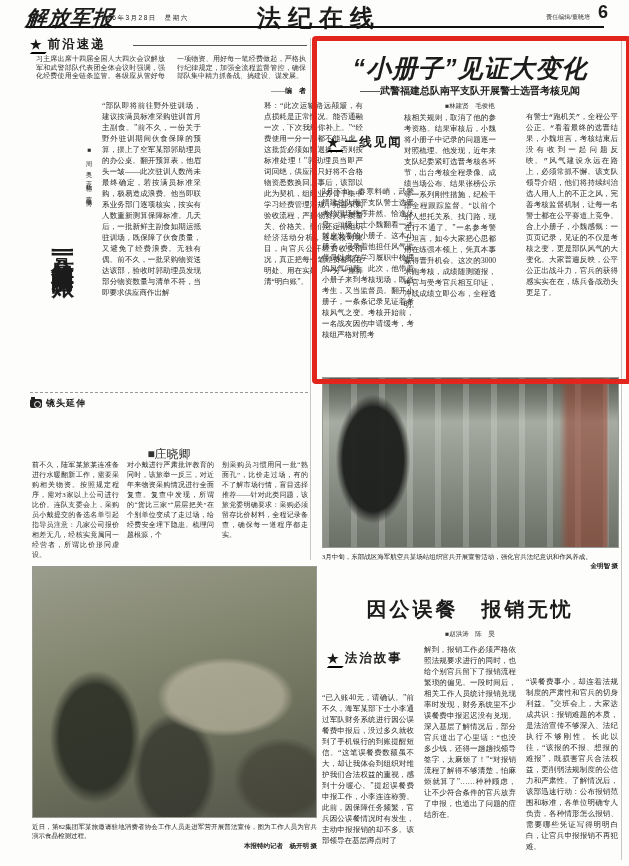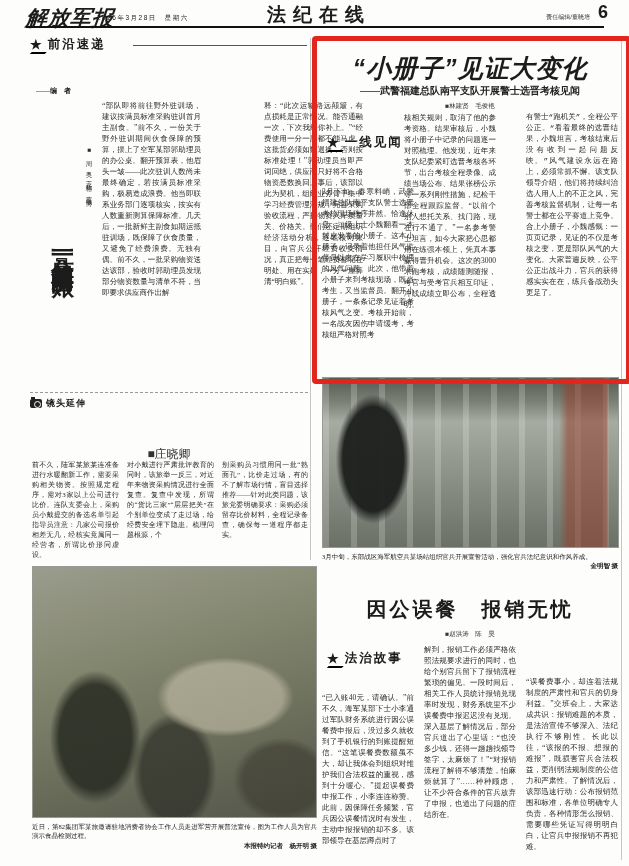--- a/index.html
+++ b/index.html
@@ -9,38 +9,38 @@
   .sans{font-family:"Liberation Sans",sans-serif;}
   .center{text-align:center;}
   .body-col{font-size:7.5px;line-height:11px;text-align:justify;color:#2a2a2a;overflow:hidden;
             font-family:"Liberation Serif",serif;}
   .small-col{font-size:7px;line-height:10px;}
   
   .masthead{left:26px;top:4px;font-size:21px;font-weight:bold;font-style:italic;
             transform:skewX(-6deg);letter-spacing:1px;}
   .date{left:97px;top:14px;font-size:6.5px;letter-spacing:1.5px;color:#222;}
   .header-rule{left:26px;top:26px;width:578px;height:1.5px;background:#111;}
-  .section-title{left:244px;top:2px;width:150px;font-size:19px;font-weight:bold;letter-spacing:7px;}
+  .section-title{left:244px;top:2px;width:150px;font-size:24px;font-weight:bold;letter-spacing:7px;}
   .duty{left:498px;top:13px;width:92px;font-size:6px;text-align:right;color:#333;}
   .pagenum{left:598px;top:2px;font-size:18px;font-weight:bold;}
   
   .sec-label{display:flex;align-items:center;gap:4px;font-weight:bold;}
   .star{position:relative;font-size:13px;line-height:13px;display:inline-block;}
   .star::after{content:"";position:absolute;left:1px;bottom:-2px;width:15px;height:1.5px;
                background:#000;transform:skewX(-45deg);}
   .lbl-lg{font-size:12.5px;letter-spacing:2px;}
   .frontier-rule{left:133px;top:45px;width:174px;height:1px;background:#555;}
   
   .cam{position:relative;width:12px;height:9px;background:#222;border-radius:2px;display:inline-block;}
   .cam::before{content:"";position:absolute;left:3.5px;top:2px;width:5px;height:5px;border:1px solid #fff;border-radius:50%;}
   .cam::after{content:"";position:absolute;left:1px;top:-2px;width:4px;height:2px;background:#222;}
   
   .note{left:36px;top:55px;width:270px;height:32px;column-count:2;column-gap:12px;
         font-size:7px;line-height:8.5px;text-align:justify;color:#333;overflow:hidden;}
-  .signature{left:36px;top:86px;width:270px;text-align:left;font-size:7px;font-weight:bold;}
+  .signature{left:36px;top:86px;width:270px;text-align:right;font-size:7px;font-weight:bold;}
   
   .vert-headline{left:29px;top:108px;width:50px;height:282px;writing-mode:vertical-rl;text-orientation:upright;
                  font-size:23px;font-weight:bold;letter-spacing:2px;font-family:"Liberation Sans",sans-serif;
                  text-align:center;}
   .vert-byline{left:84px;top:146px;height:140px;writing-mode:vertical-rl;text-orientation:upright;
                font-size:6.5px;letter-spacing:2px;color:#333;}
   .dashed-rule{left:30px;top:392px;width:278px;border-top:1px dashed #999;}
   
   .lens-headline{left:30px;top:414px;width:278px;font-size:21px;font-weight:bold;letter-spacing:2px;}
   .byline{font-size:12px;color:#333;}
@@ -84,20 +84,21 @@
   <div class="abs header-rule"></div>
 
   <div class="abs vrule" style="left:310px;top:38px;height:522px;"></div>
   <div class="abs vrule" style="left:621px;top:38px;height:822px;"></div>
 
   <div class="abs sec-label sans lbl-lg" style="left:30px;top:36px;">
     <span class="star">★</span>
     <span>前沿速递</span>
   </div>
   <div class="abs frontier-rule"></div>
+  <div class="abs note">习主席出席十四届全国人大四次会议解放军和武警部队代表团全体会议时强调，强化经费使用全链条监管。各级应从管好每一项物资、用好每一笔经费做起，严格执行纪律规定，加强全流程监督管控，确保部队集中精力抓备战、搞建设、谋发展。</div>
   <div class="abs signature">——编　者</div>
 
   <div class="abs vert-headline">一分一厘算清『明白账』</div>
   <div class="abs vert-byline">■周　奥　王杨格　黄敏博</div>
   <div class="abs body-col" style="left:102px;top:100px;width:99px;height:288px;">“部队即将前往野外驻训场，建议按满员标准采购驻训首月主副食。”前不久，一份关于野外驻训期间伙食保障的预算，摆上了空军某部郭助理员的办公桌。翻开预算表，他眉头一皱——此次驻训人数尚未最终确定，若按满员标准采购，极易造成浪费。他当即联系业务部门逐项核实，按实有人数重新测算保障标准。几天后，一批新鲜主副食如期运抵驻训场，既保障了伙食质量，又避免了经费浪费。无独有偶。前不久，一批采购物资送达该部，验收时郭助理员发现部分物资数量与清单不符，当即要求供应商作出解</div>
   <div class="abs body-col" style="left:216px;top:100px;width:99px;height:288px;margin-left:48px;">释：“此次运输路远颠簸，有点损耗是正常情况。能否通融一次，下次我给你补上。”“经费使用一分一厘都不能马虎。这批货必须如数退换，否则按标准处理！”郭助理员当即严词回绝，供应商只好将不合格物资悉数换回。事后，该部以此为契机，组织业务骨干集中学习经费管理法规，完善采购验收流程，严把物资入库质量关、价格关。他们还定期组织经济活动分析，逐笔核对账目，向官兵公开经费收支情况，真正把每一笔经费都花在明处、用在实处，一分一厘算清“明白账”。</div>
   <div class="abs dashed-rule"></div>
 
   <div class="abs sec-label sans" style="left:30px;top:397px;font-size:9px;letter-spacing:1px;">
     <span class="cam"></span>

